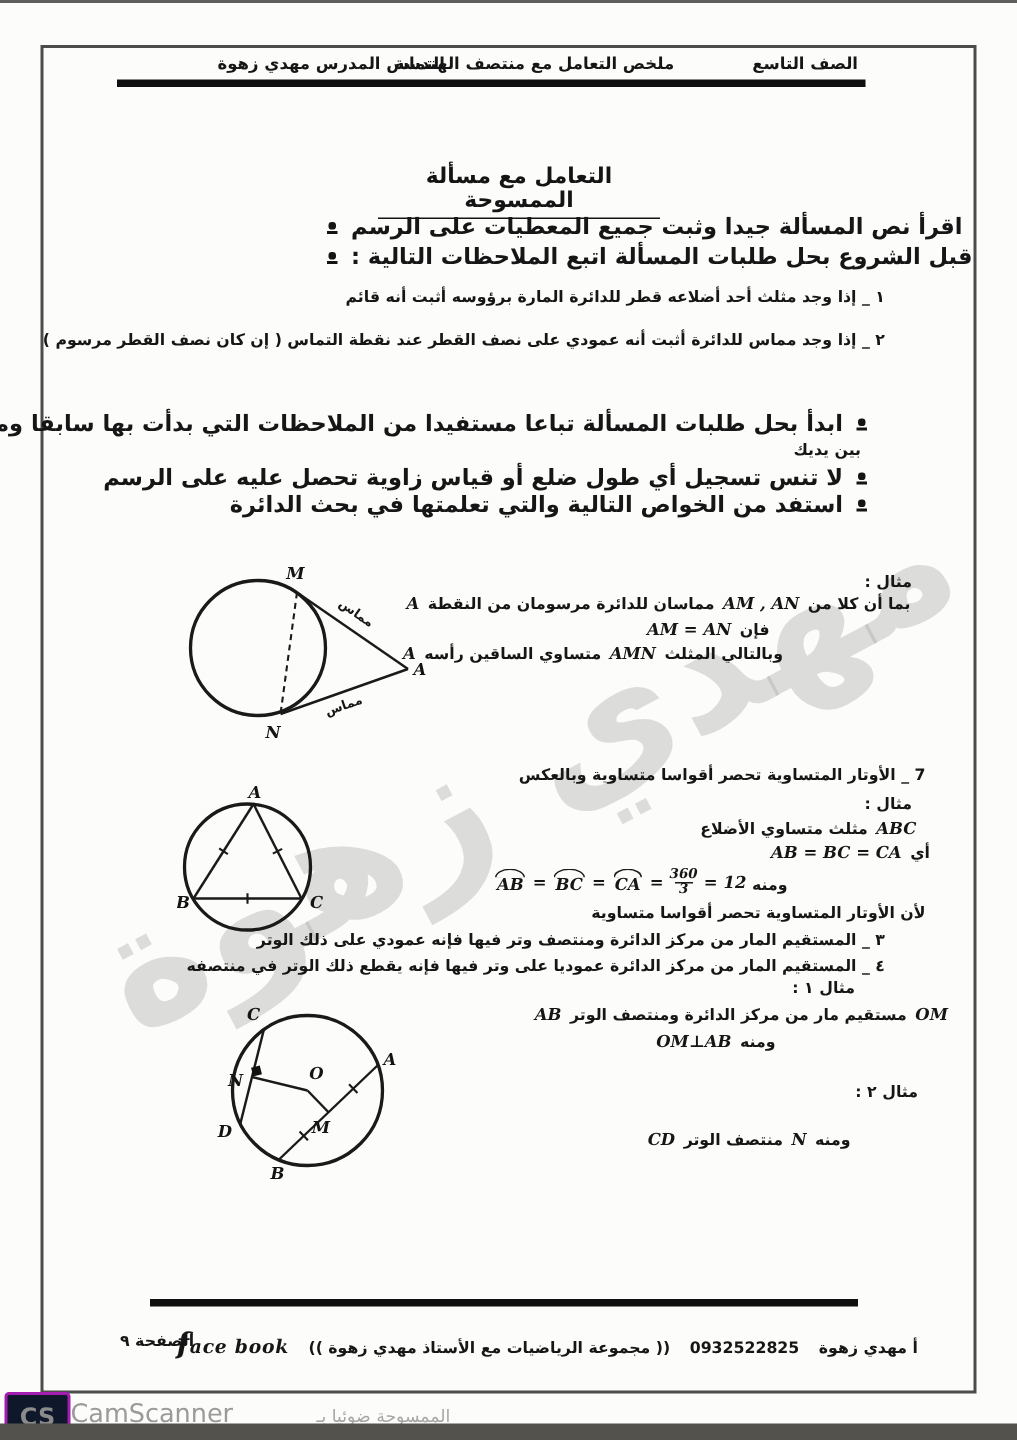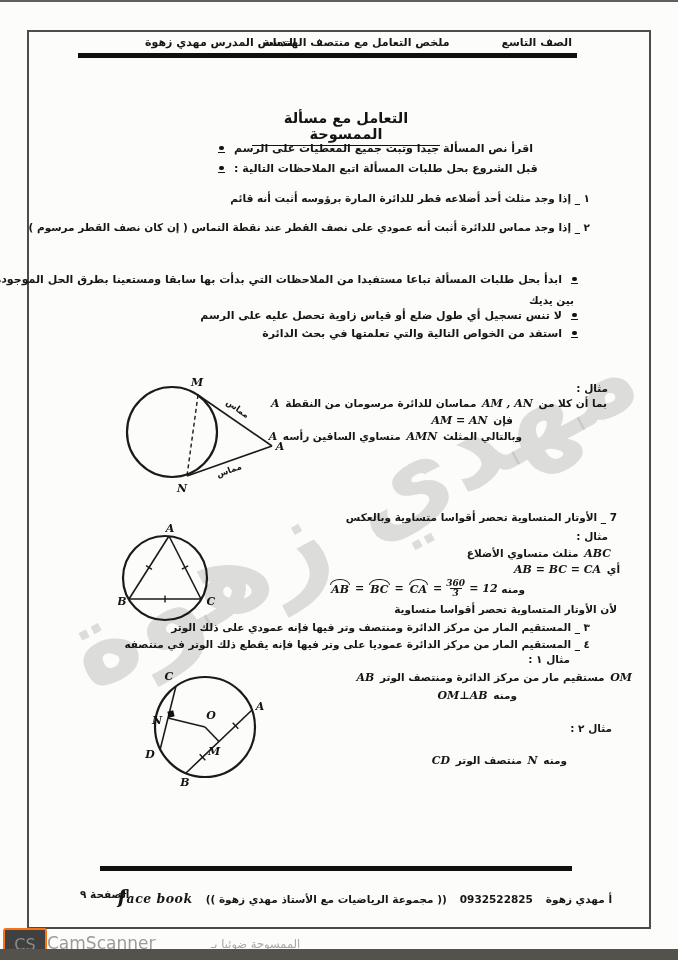--- a/index.html
+++ b/index.html
@@ -13,44 +13,44 @@
              font-size:112px;font-weight:bold;color:rgba(168,168,168,0.38);white-space:nowrap;
              direction:rtl;pointer-events:none;}
   .hdr{position:absolute;font-weight:bold;font-size:11px;color:#161616;direction:rtl;white-space:nowrap;}
   .hline{position:absolute;background:#101010;}
   .title{position:absolute;left:252px;top:110px;width:188px;text-align:center;direction:rtl;
          font-size:14.5px;font-weight:bold;color:#141414;border-bottom:1.7px solid #141414;padding-bottom:3px;}
   .ln{position:absolute;white-space:nowrap;direction:rtl;font-weight:bold;font-size:10.5px;
       color:#161616;line-height:14px;}
   .m{font-family:"DejaVu Serif",serif;font-style:italic;font-weight:bold;direction:ltr;
      unicode-bidi:isolate;font-size:11px;padding:0 2px;}
-  .row{position:absolute;display:flex;align-items:center;gap:9px;font-weight:bold;font-size:11px;
+  .row{position:absolute;display:flex;align-items:center;gap:9px;font-weight:bold;font-size:15px;
        color:#161616;white-space:nowrap;}
   .row.rtl{direction:rtl;}
   .blt{display:flex;flex-direction:column;align-items:center;gap:1.5px;padding-top:2px;}
   .dot{width:4.5px;height:4.5px;border-radius:50%;background:#141414;}
   .dline{width:7px;height:1.6px;background:#141414;}
   .artxt{direction:rtl;}
   .math-ltr{direction:ltr;unicode-bidi:isolate;display:inline-flex;align-items:center;gap:4px;
             font-family:"DejaVu Serif",serif;font-style:italic;font-weight:bold;font-size:11px;margin-left:6px;}
   .arc{position:relative;display:inline-block;padding:3px 2px 0;}
   .arc::before{content:"";position:absolute;left:1px;right:1px;top:-1px;height:5px;
                border:1.4px solid #1a1a1a;border-bottom:none;border-radius:50% 50% 0 0/100% 100% 0 0;}
   .frac{display:inline-flex;flex-direction:column;align-items:center;line-height:1.05;
         font-size:9px;font-style:italic;font-weight:bold;vertical-align:middle;}
   .frac .den{border-top:1.1px solid #1a1a1a;padding:0 3px;}
   .footer{position:absolute;right:66px;top:885px;display:flex;direction:rtl;align-items:baseline;
           gap:13px;font-weight:bold;font-size:10.5px;color:#161616;white-space:nowrap;}
   .fb{font-family:"DejaVu Serif",serif;font-style:italic;font-weight:bold;font-size:12.5px;
       direction:ltr;unicode-bidi:isolate;display:inline-block;letter-spacing:0.5px;}
   .fb::first-letter{font-size:19px;}
   .pagenum{position:absolute;left:80px;top:888px;font-weight:bold;font-size:10.5px;color:#161616;direction:rtl;}
-  .cs-box{position:absolute;left:3px;top:928px;width:40px;height:29px;background:#404040;
-          border:2px solid #f97316;border-radius:3px;display:flex;align-items:center;justify-content:center;
-          font-weight:normal;font-size:16px;color:#8b8b8b;}
+  .cs-box{position:absolute;left:3px;top:928px;width:40px;height:29px;background:#0f172a;
+          border:2px solid #a21caf;border-radius:3px;display:flex;align-items:center;justify-content:center;
+          font-weight:bold;font-size:16px;color:#8b8b8b;}
   .cs-brand{position:absolute;left:47px;top:933px;font-size:17px;color:#9b9b9b;font-weight:500;}
   .cs-caption{position:absolute;left:175px;top:937px;font-size:11.5px;color:#a6a6a6;direction:rtl;margin-left:36px;}
   svg text{font-family:"DejaVu Serif",serif;font-style:italic;font-weight:bold;fill:#141414;}
   svg text.ar{font-family:"DejaVu Sans",sans-serif;font-style:normal;font-weight:bold;}
 </style>
 </head>
 <body>
 
 <div class="canvas">
 

